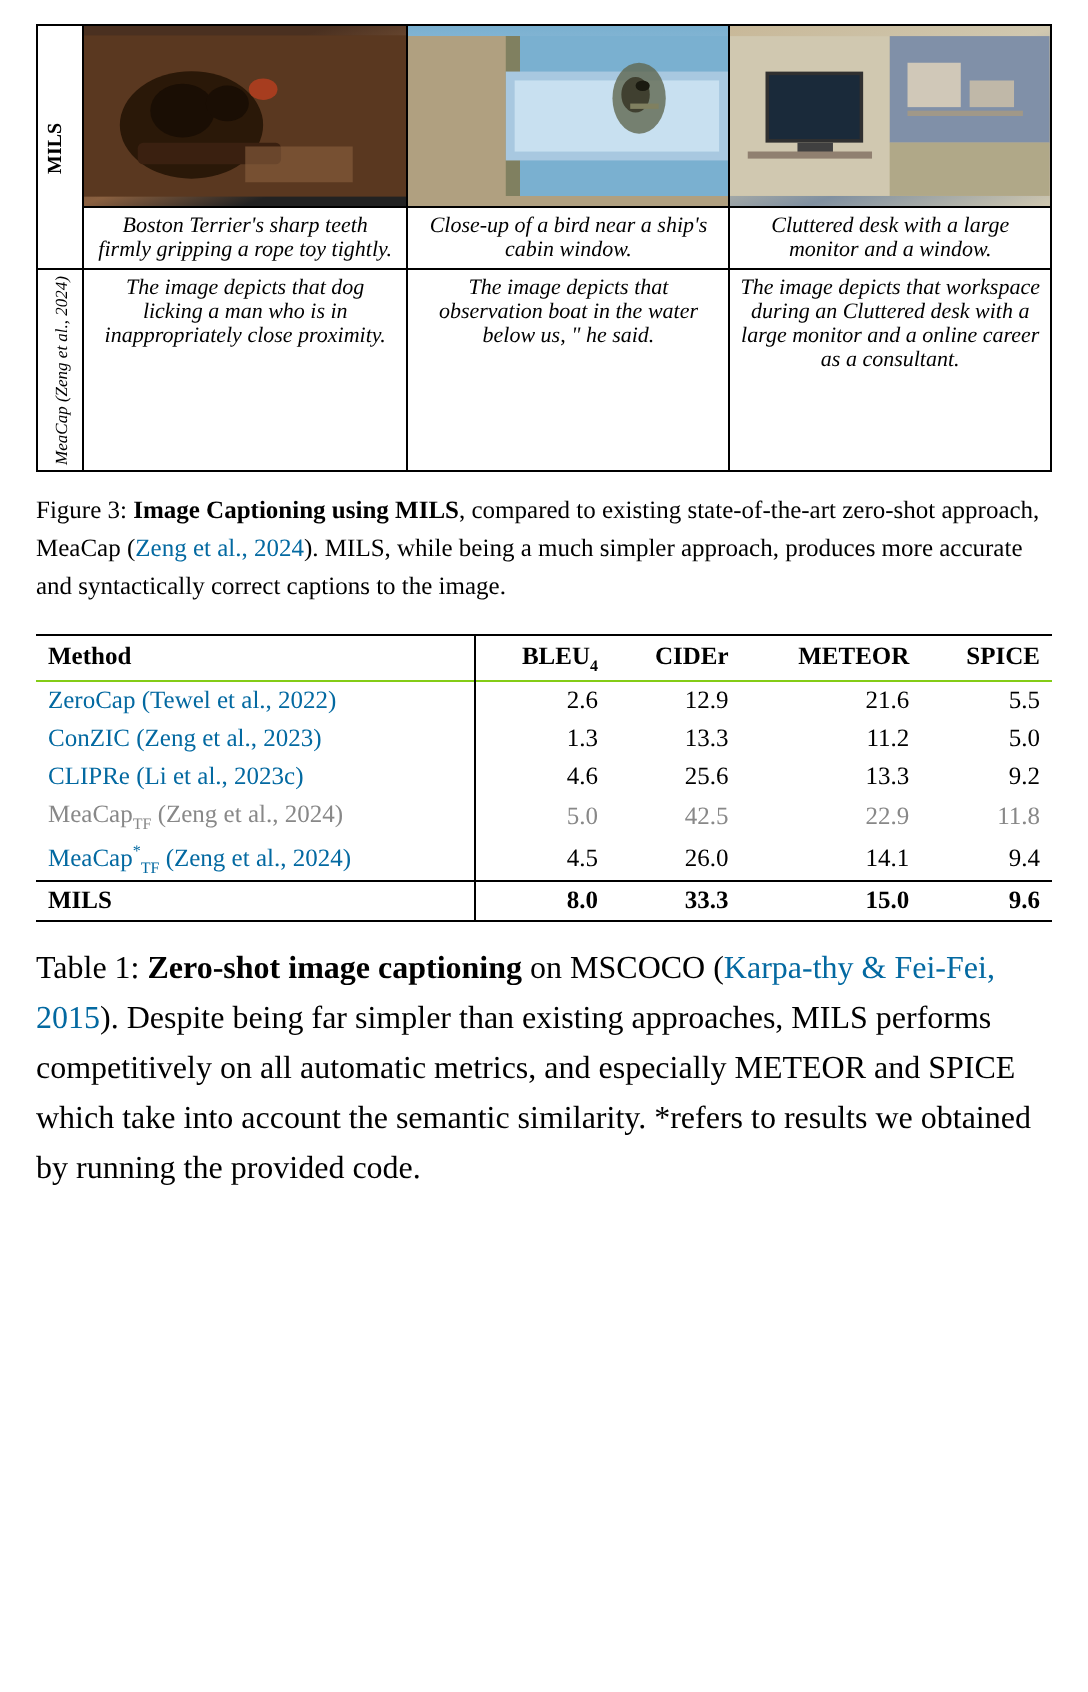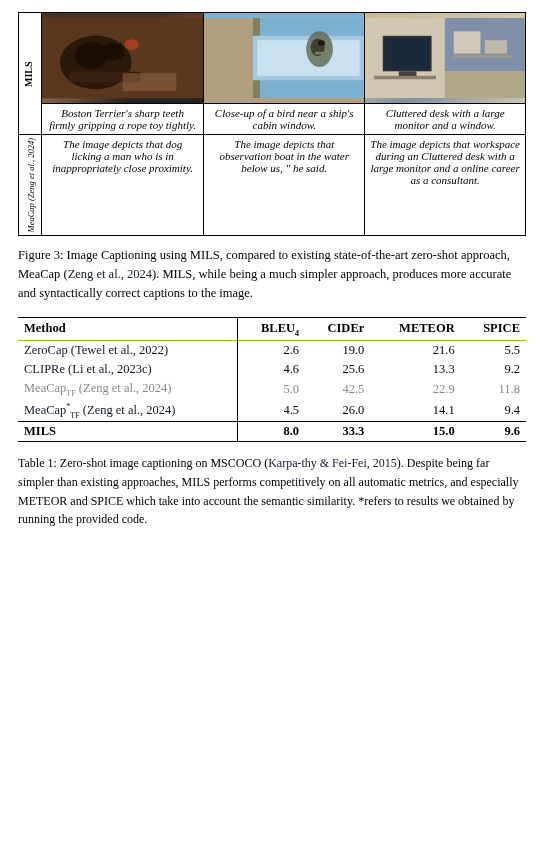--- a/index.html
+++ b/index.html
@@ -65,24 +65,24 @@
     }
 
     
     .figure-caption {
       font-size: 12.5px;
       line-height: 1.5;
       margin-bottom: 14px;
       color: #000;
     }
     .fig-bold {
-      font-weight: normal;
-      text-align: center;
-    }
-    .link-blue { color: #0f172a; }
+      font-weight: bold;
+      text-align: center;
+    }
+    .link-blue { color: #0369a1; }
 
     
     .results-wrap {
       margin-bottom: 12px;
     }
     .results-table {
       width: 100%;
       border-collapse: collapse;
       font-size: 12.5px;
     }
@@ -107,21 +107,21 @@
     }
     .results-table .gray { color: #888; }
     .col-sep {
       border-left: 1px solid #000 !important;
     }
     sub { font-size: 8px; }
     sup { font-size: 8px; }
 
     
     .table-caption {
-      font-size: 12px;
+      font-size: 16px;
       line-height: 1.55;
       color: #000;
     }
   </style>
 </head>
 <body>
 
 <table class="figure-table">
   <tbody>
 
@@ -219,23 +219,30 @@
         <th class="num col-sep">BLEU<sub>4</sub></th>
         <th class="num">CIDEr</th>
         <th class="num">METEOR</th>
         <th class="num">SPICE</th>
       </tr>
     </thead>
     <tbody>
       <tr>
         <td><span class="link-blue">ZeroCap (Tewel et al., 2022)</span></td>
         <td class="num col-sep">2.6</td>
-        <td class="num">19.0</td>
+        <td class="num">12.9</td>
         <td class="num">21.6</td>
         <td class="num">5.5</td>
+      </tr>
+      <tr>
+        <td><span class="link-blue">ConZIC (Zeng et al., 2023)</span></td>
+        <td class="num col-sep">1.3</td>
+        <td class="num">13.3</td>
+        <td class="num">11.2</td>
+        <td class="num">5.0</td>
       </tr>
       <tr>
         <td><span class="link-blue">CLIPRe (Li et al., 2023c)</span></td>
         <td class="num col-sep">4.6</td>
         <td class="num">25.6</td>
         <td class="num">13.3</td>
         <td class="num">9.2</td>
       </tr>
       <tr class="gray">
         <td style="color:#888"><span class="link-blue" style="color:#888">MeaCap</span><sub>TF</sub><span style="color:#888"> (Zeng et al., 2024)</span></td>

